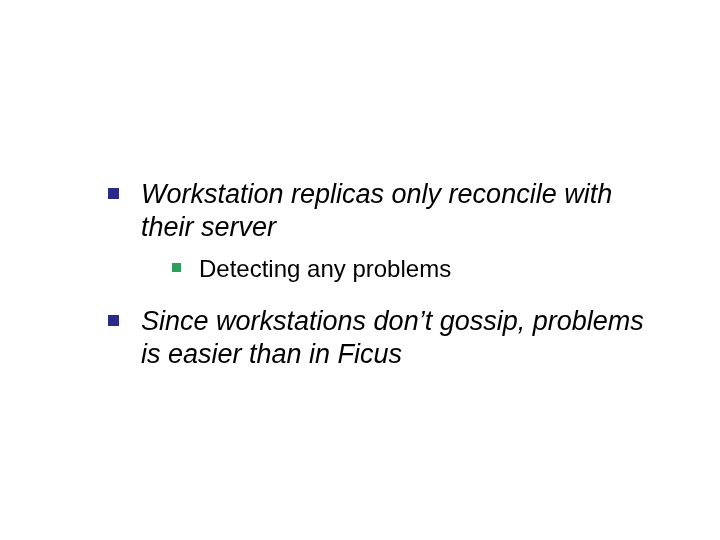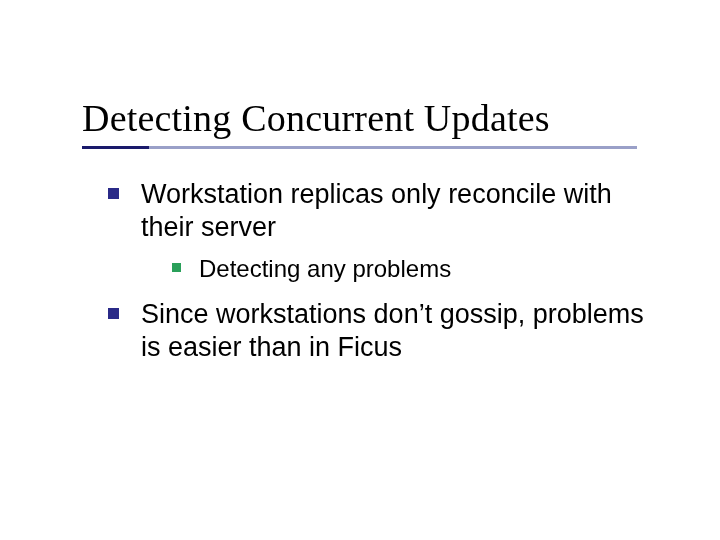--- a/index.html
+++ b/index.html
@@ -40,35 +40,36 @@
   .body {
     position: absolute;
     left: 108px;
     top: 178px;
     width: 550px;
   }
   .lvl1 {
     display: flex;
     align-items: flex-start;
     margin-bottom: 8px;
+    font-style: italic;
   }
   .lvl1 .bullet {
     flex: 0 0 auto;
     width: 11px;
     height: 11px;
     background: #2a2a88;
     margin-top: 10px;
     margin-right: 22px;
   }
   .lvl1 .text {
     font-size: 27px;
     line-height: 1.22;
   }
   .lvl2-group {
-    margin: 10px 0 14px 64px;
+    margin: 10px 0 21px 64px;
   }
   .lvl2 {
     display: flex;
     align-items: flex-start;
     margin-bottom: 6px;
   }
   .lvl2 .bullet {
     flex: 0 0 auto;
     width: 9px;
     height: 9px;
@@ -79,24 +80,20 @@
   .lvl2 .text {
     font-size: 24px;
     line-height: 1.25;
   }
 </style>
 </head>
 <body>
 
 <div class="slide">
 
-  <div class="title-wrap">
-    <div class="title">Detecting Concurrent Updates</div>
-    <div class="title-underline"></div>
-  </div>
 
   <div class="body">
 
     <div class="lvl1">
       <div class="bullet"></div>
       <div class="text">Workstation replicas only reconcile with their server</div>
     </div>
 
 
     <div class="lvl2-group">

